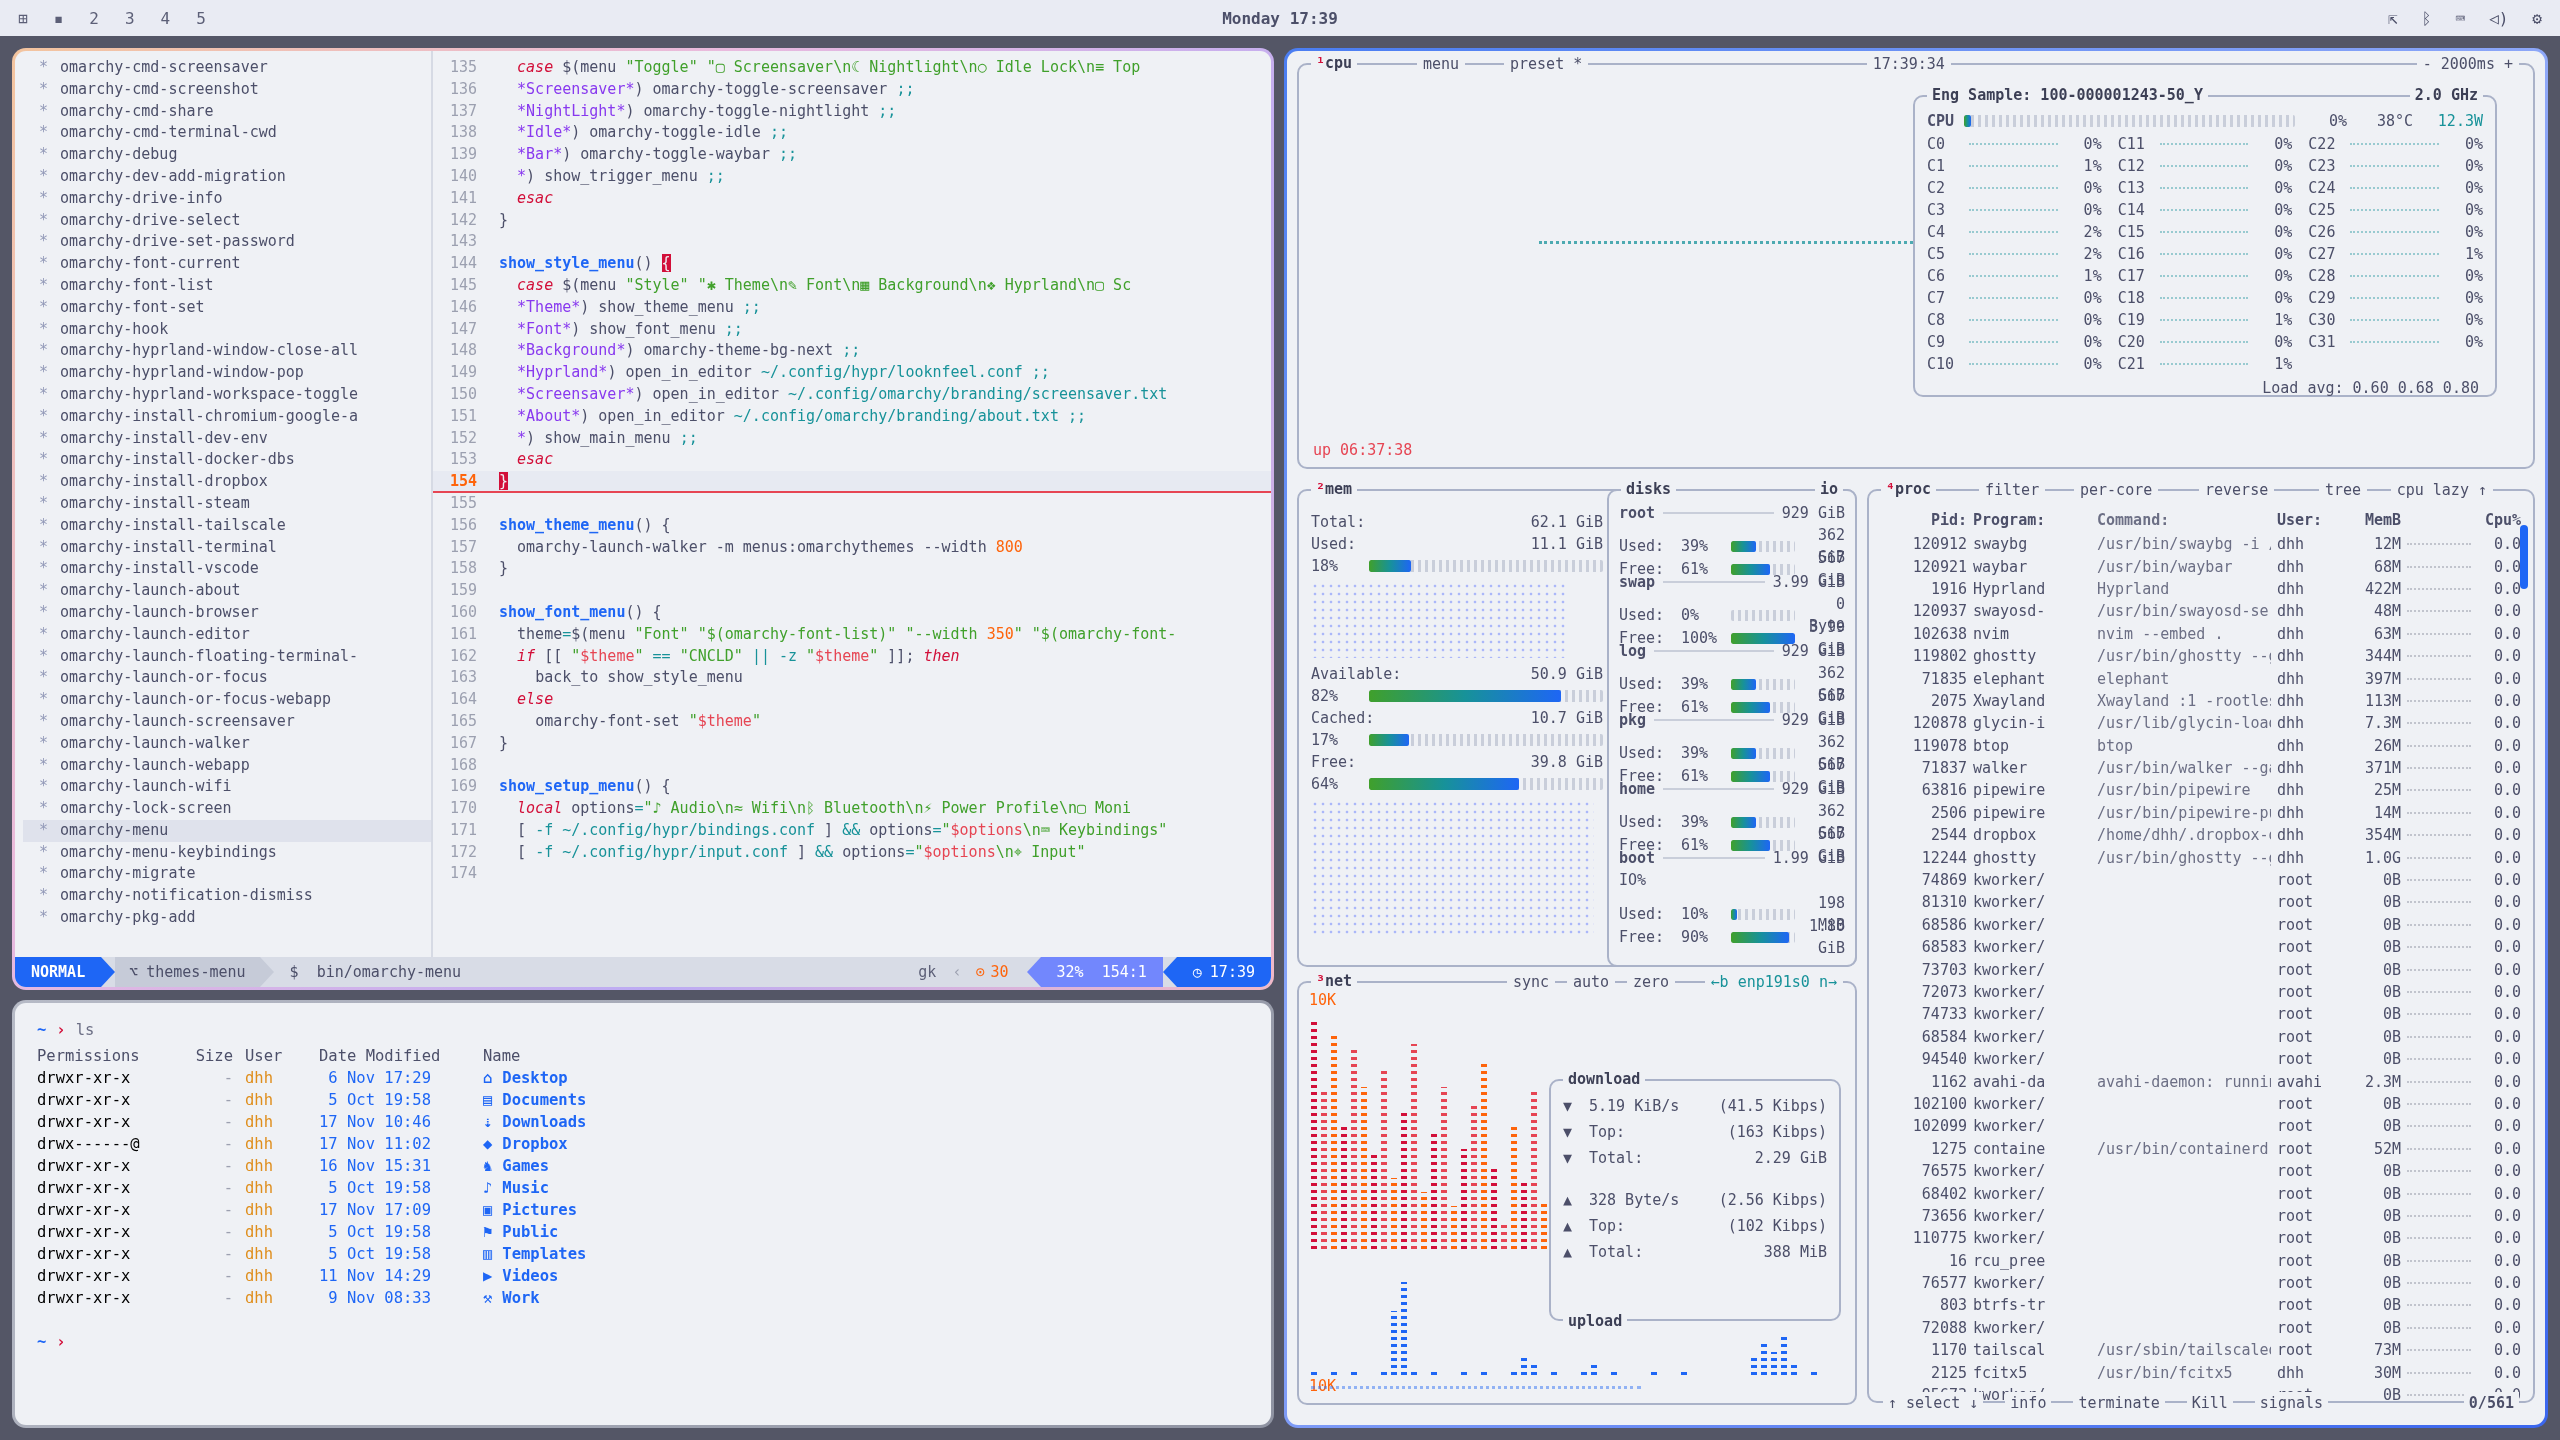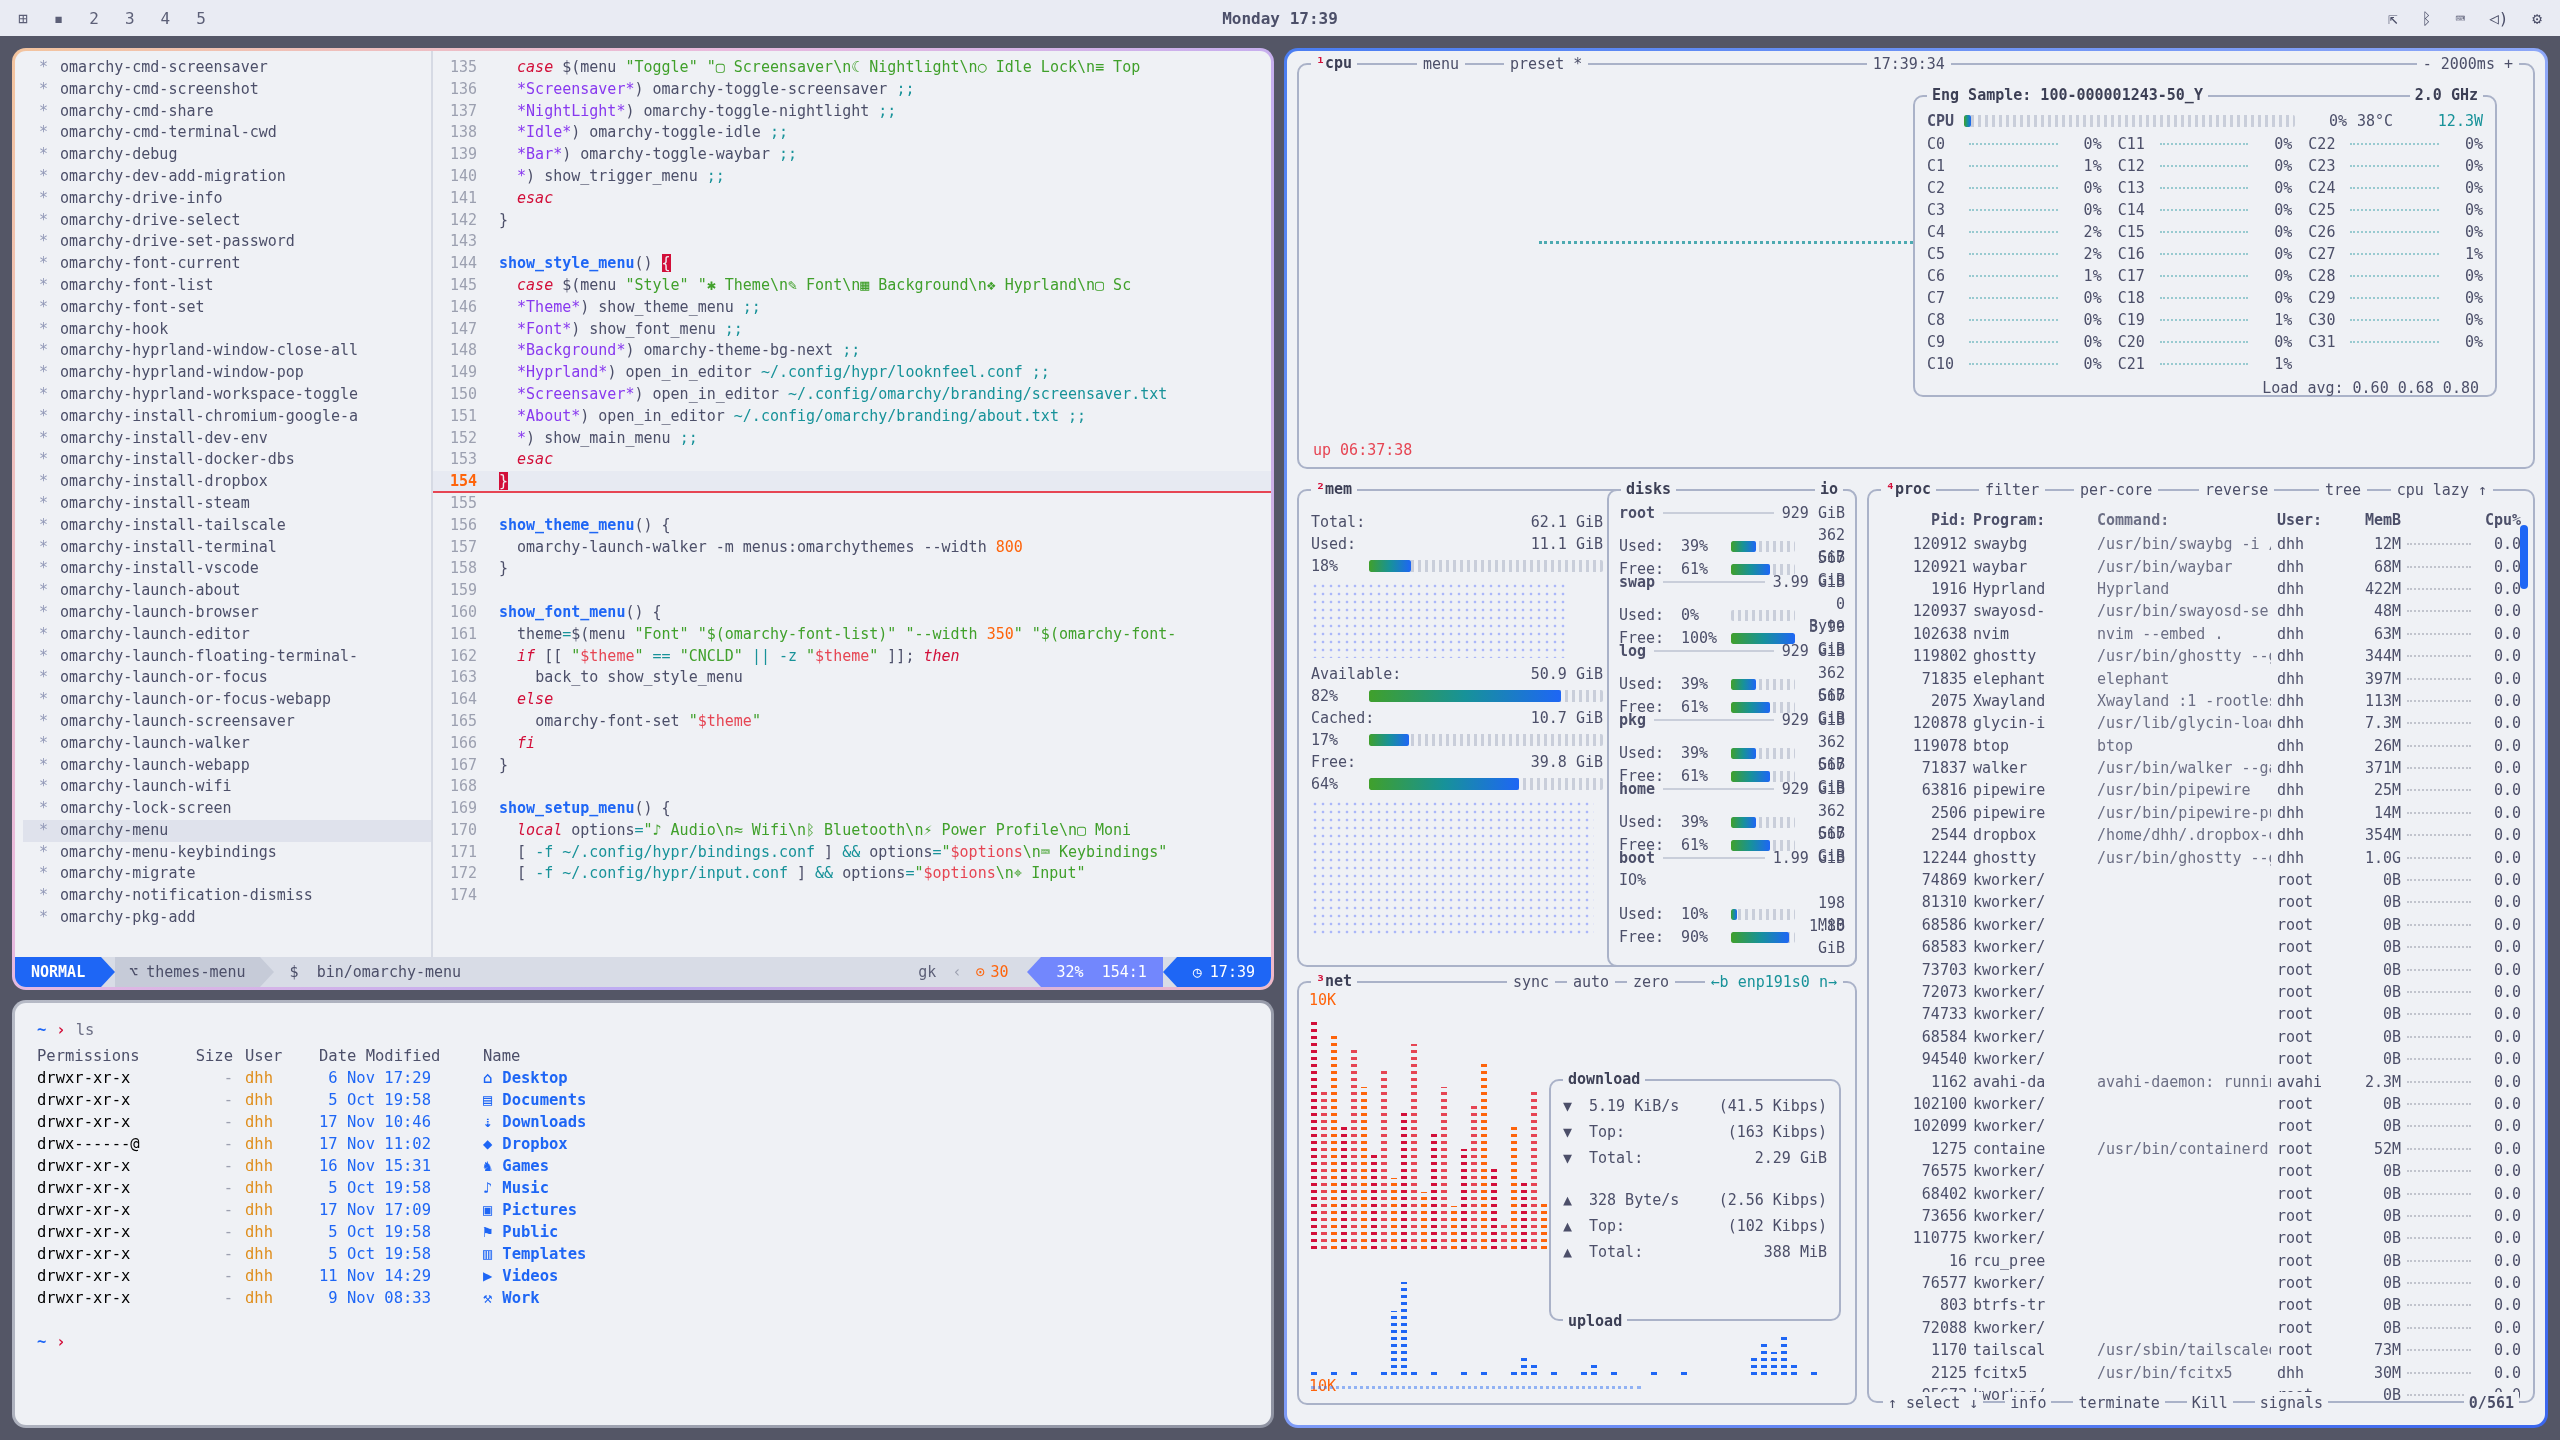--- a/index.html
+++ b/index.html
@@ -81,21 +81,21 @@
   #cpu-box{left:10px;top:12px;right:10px;height:406px}
   .c-menu{left:118px}.c-preset{left:205px}.c-time{left:46%}.c-interval{right:14px}
   .cpu-line{position:absolute;left:240px;top:176px;width:385px;border-top:3px dotted rgba(23,146,153,.75)}
   #core-box{position:absolute;right:36px;top:30px;width:584px;height:302px;padding:12px 12px 6px}
   .cpu-total-row{display:flex;align-items:center;gap:10px;height:24px}
   .ct-label{font-weight:bold}
   .meter{display:inline-block;position:relative;height:12px;background:repeating-linear-gradient(90deg,#c9ceda 0 3px,transparent 3px 7px);border-radius:2px;align-self:center;overflow:hidden}
   .meter-fill{position:absolute;left:0;top:0;bottom:0;background:linear-gradient(90deg,#40a02b,#179299,#1e66f5);border-radius:2px}
   .ct-meter{flex:1}
   .ct-pct{width:42px;text-align:right}
-  .cpu-temp{width:56px;text-align:left}
+  .cpu-temp{width:56px;text-align:right}
   .cpu-power{width:60px;text-align:right;color:#179299}
   .core-row{display:flex;gap:16px;height:22px}
   .core-cell{flex:1;display:flex;align-items:center;gap:6px}
   .core-name{width:36px}
   .leader{flex:1;border-top:2px dotted rgba(23,146,153,.4);align-self:center}
   .core-pct{width:38px;text-align:right}
   .load-row{text-align:right;padding-right:4px;margin-top:2px}
   .uptime{position:absolute;left:14px;bottom:6px;color:#e64553}
 
   #mem-box{left:10px;top:438px;width:560px;height:478px;padding:20px 12px}
@@ -361,21 +361,20 @@
           <div class="cl"><span class="ln">156</span><span class="lt"><span class="sy-f">show_theme_menu</span><span class="sy-t">() {</span></span></div>
           <div class="cl"><span class="ln">157</span><span class="lt"><span class="sy-t">  </span><span class="sy-c">omarchy-launch-walker</span><span class="sy-t"> -m menus:omarchythemes --width </span><span class="sy-n">800</span></span></div>
           <div class="cl"><span class="ln">158</span><span class="lt"><span class="sy-t">}</span></span></div>
           <div class="cl"><span class="ln">159</span><span class="lt"></span></div>
           <div class="cl"><span class="ln">160</span><span class="lt"><span class="sy-f">show_font_menu</span><span class="sy-t">() {</span></span></div>
           <div class="cl"><span class="ln">161</span><span class="lt"><span class="sy-t">  theme</span><span class="sy-o">=</span><span class="sy-t">$(</span><span class="sy-c">menu</span><span class="sy-t"> </span><span class="sy-s">"Font"</span><span class="sy-t"> </span><span class="sy-s">"$(omarchy-font-list)"</span><span class="sy-t"> </span><span class="sy-s">"--width </span><span class="sy-n">350</span><span class="sy-s">"</span><span class="sy-t"> </span><span class="sy-s">"$(omarchy-font-</span></span></div>
           <div class="cl"><span class="ln">162</span><span class="lt"><span class="sy-t">  </span><span class="sy-k">if</span><span class="sy-t"> [[ </span><span class="sy-s">"</span><span class="sy-v">$theme</span><span class="sy-s">"</span><span class="sy-t"> </span><span class="sy-o">==</span><span class="sy-t"> </span><span class="sy-s">"CNCLD"</span><span class="sy-t"> </span><span class="sy-o">||</span><span class="sy-t"> </span><span class="sy-o">-z</span><span class="sy-t"> </span><span class="sy-s">"</span><span class="sy-v">$theme</span><span class="sy-s">"</span><span class="sy-t"> ]]; </span><span class="sy-k">then</span></span></div>
           <div class="cl"><span class="ln">163</span><span class="lt"><span class="sy-t">    </span><span class="sy-c">back_to</span><span class="sy-t"> show_style_menu</span></span></div>
           <div class="cl"><span class="ln">164</span><span class="lt"><span class="sy-t">  </span><span class="sy-k">else</span></span></div>
           <div class="cl"><span class="ln">165</span><span class="lt"><span class="sy-t">    </span><span class="sy-c">omarchy-font-set</span><span class="sy-t"> </span><span class="sy-s">"</span><span class="sy-v">$theme</span><span class="sy-s">"</span></span></div>
-          <div class="cl"><span class="ln">166</span><span class="lt"><span class="sy-t">  </span><span class="sy-k">fi</span></span></div>
           <div class="cl"><span class="ln">167</span><span class="lt"><span class="sy-t">}</span></span></div>
           <div class="cl"><span class="ln">168</span><span class="lt"></span></div>
           <div class="cl"><span class="ln">169</span><span class="lt"><span class="sy-f">show_setup_menu</span><span class="sy-t">() {</span></span></div>
           <div class="cl"><span class="ln">170</span><span class="lt"><span class="sy-t">  </span><span class="sy-k">local</span><span class="sy-t"> options</span><span class="sy-o">=</span><span class="sy-s">"♪ Audio\n≈ Wifi\nᛒ Bluetooth\n⚡ Power Profile\n▢ Moni</span></span></div>
           <div class="cl"><span class="ln">171</span><span class="lt"><span class="sy-t">  [ </span><span class="sy-o">-f</span><span class="sy-t"> </span><span class="sy-path">~/.config/hypr/bindings.conf</span><span class="sy-t"> ] </span><span class="sy-o">&amp;&amp;</span><span class="sy-t"> options</span><span class="sy-o">=</span><span class="sy-s">"</span><span class="sy-v">$options</span><span class="sy-s">\n⌨ Keybindings"</span></span></div>
           <div class="cl"><span class="ln">172</span><span class="lt"><span class="sy-t">  [ </span><span class="sy-o">-f</span><span class="sy-t"> </span><span class="sy-path">~/.config/hypr/input.conf</span><span class="sy-t"> ] </span><span class="sy-o">&amp;&amp;</span><span class="sy-t"> options</span><span class="sy-o">=</span><span class="sy-s">"</span><span class="sy-v">$options</span><span class="sy-s">\n⌖ Input"</span></span></div>
           <div class="cl"><span class="ln">174</span><span class="lt"></span></div>
         </div>
     </div>
     <div class="statusline">

